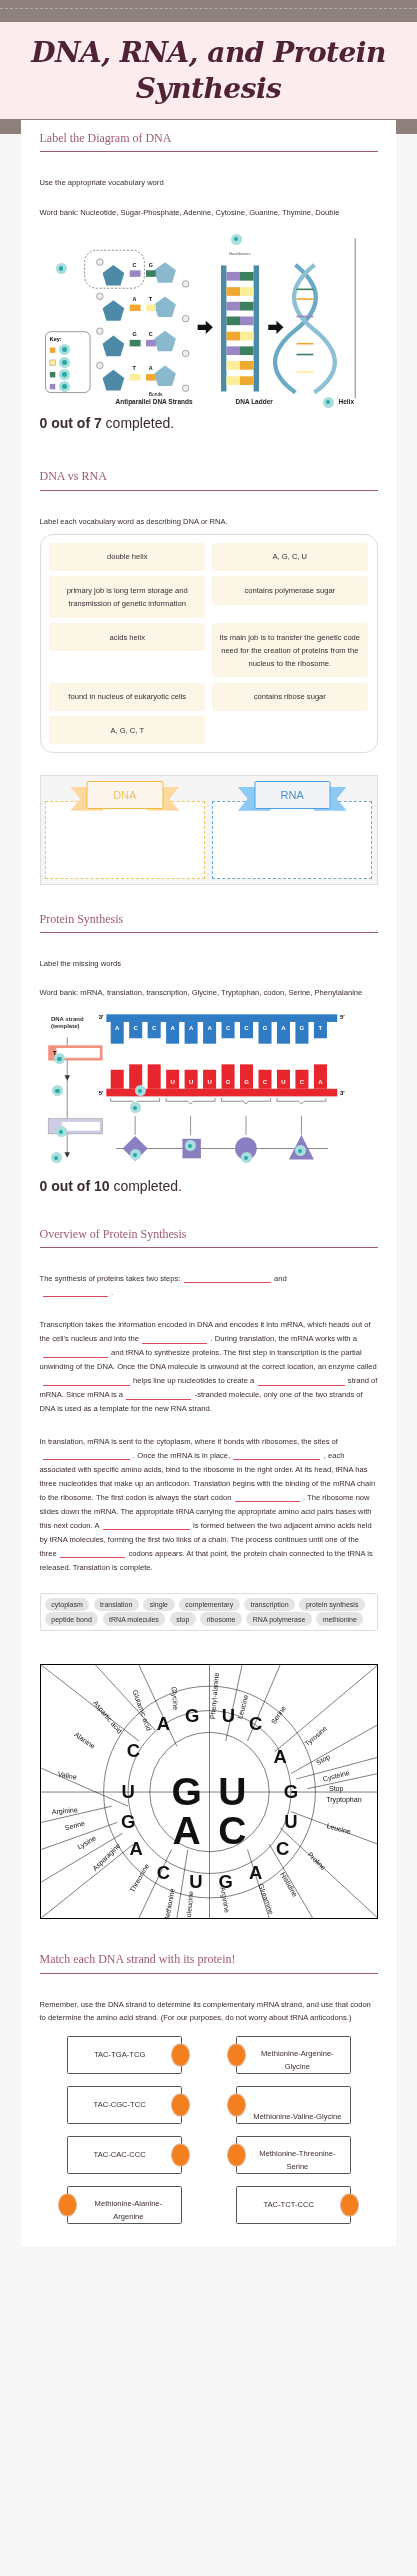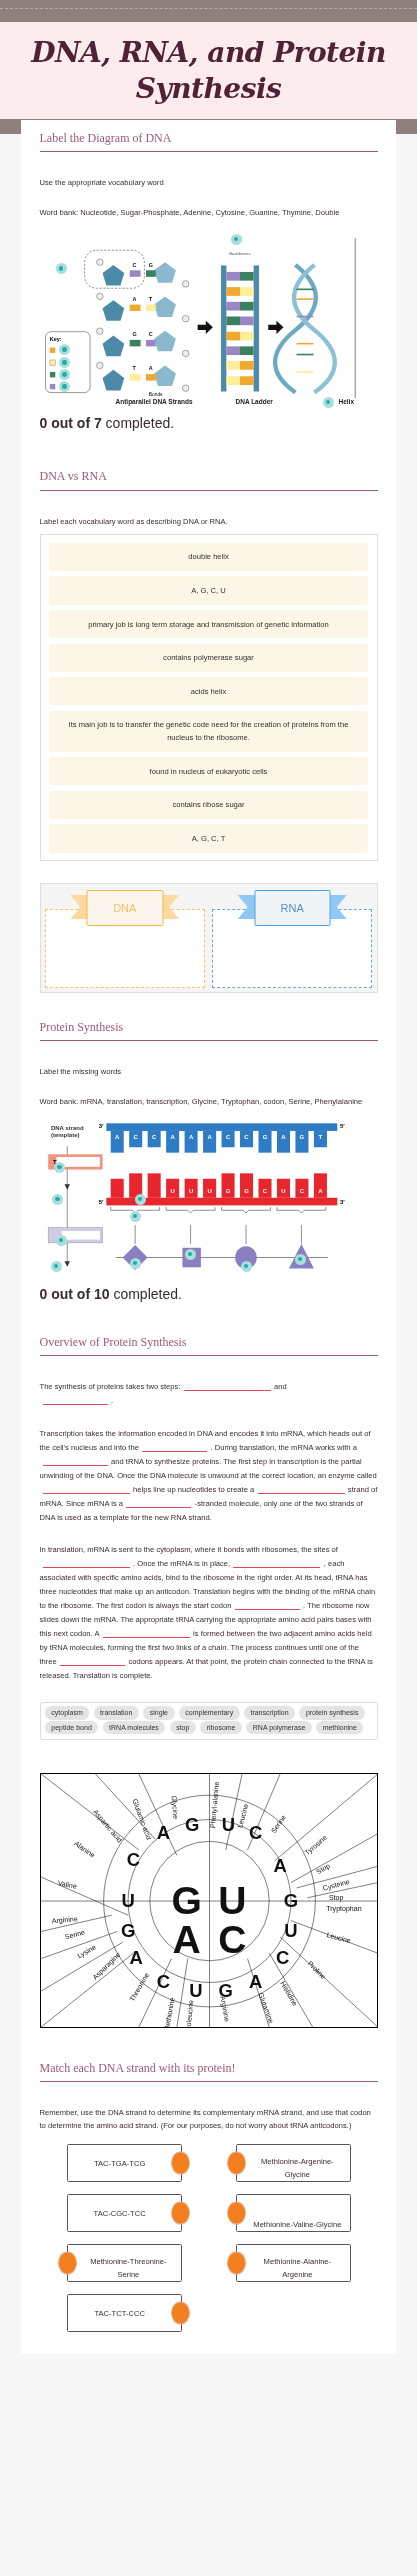--- a/index.html
+++ b/index.html
@@ -14,28 +14,28 @@
   .sec-title { font-family: "Liberation Serif", serif; font-size: 12px; color: #a05a78; padding-bottom: 5.4px; border-bottom: 0.5px solid #a05a78; margin-bottom: 24px; }
   .instr { font-size: 7.6px; line-height: 13px; color: #3b2b2f; }
   .gap { height: 16.3px; }
   .progress { font-size: 14px; margin-top: 4.3px; }
   .progress b { font-weight: bold; }
   
   .dna-diagram { position: relative; height: 163px; margin-top: 16.3px; }
   .hotspot { position:absolute; width: 11px; height: 11px; border-radius: 50%; background: #a8dedd; }
   .hotspot::after { content:""; position:absolute; left:3.3px; top:3.3px; width:4.3px; height:4.3px; border-radius:50%; background:#26aaa6; }
   
-  .sort-box { border: 0.5px solid #ddd; border-radius: 0; padding: 7.6px 8.7px; display:grid; grid-template-columns: 1fr; gap: 5.4px 6.5px; align-items:start; }
+  .sort-box { border: 0.5px solid #ddd; border-radius: 13px; padding: 7.6px 8.7px; display:grid; grid-template-columns: 1fr 1fr; gap: 5.4px 6.5px; align-items:start; }
   .sort-item { background: #fcf6e6; border-radius: 2.2px; padding: 7.6px 5.4px; text-align:center; font-size: 7.6px; line-height: 13px; color:#3b2b2f; cursor: grab; }
   .bins { margin-top: 22px; background: #f5f5f5; border: 0.5px solid #ddd; padding: 5.4px 3.3px 4.3px; display:flex; gap: 5.4px; }
   .bin { flex:1; position: relative; height: 98px; }
   .bin .drop { position:absolute; left:1.1px; right:1.1px; top:19.6px; bottom:0; border: 0.8px dashed; background:#fff; }
   .bin .ribbon { position:absolute; top:0; left:50%; transform: translateX(-50%); width: 109px; height: 30px; }
   .bin .ribbon .wing { position:absolute; top:5.4px; width: 33px; height: 24px; }
-  .bin .ribbon .banner { position:absolute; left: 16.3px; right: 16.3px; top: 0; height: 36px; border: 1.1px solid; border-radius: 1.6px; display:flex; align-items:center; justify-content:center; font-size: 11px; }
+  .bin .ribbon .banner { position:absolute; left: 16.3px; right: 16.3px; top: 0; height: 28px; border: 1.1px solid; border-radius: 1.6px; display:flex; align-items:center; justify-content:center; font-size: 11px; }
   .bin.dna .drop { border-color:#f2c55e; }
   .bin.dna .banner { border-color:#f5b93a; background:#faf6ee; color:#f2c064; }
   .bin.dna .wing { background:#fdd9a0; }
   .bin.rna .drop { border-color:#6aa8d8; }
   .bin.rna .banner { border-color:#4aa3ea; background:#f1f4f7; color:#4f8fca; }
   .bin.rna .wing { background:#8ec9f6; }
   .wing.l { left:0; clip-path: polygon(0 0,100% 0,100% 100%,0 100%,30% 50%); }
   .wing.r { right:0; clip-path: polygon(0 0,100% 0,70% 50%,100% 100%,0 100%); }
   
   .ps-diagram { position: relative; height: 163px; margin-top: 11px; }
@@ -450,20 +450,24 @@
           <span>Methionine-Argenine-Glycine</span>
         </div>
       <div class="mbox left">
           <span>TAC-CGC-TCC</span>
           <span class="dot"></span>
         </div>
       <div class="mbox right">
           <span class="dot"></span>
           <span>Methionine-Valine-Glycine</span>
         </div>
+      <div class="mbox left">
+          <span>TAC-CAC-CCC</span>
+          <span class="dot"></span>
+        </div>
       <div class="mbox right">
           <span class="dot"></span>
           <span>Methionine-Threonine-Serine</span>
         </div>
       <div class="mbox right">
           <span class="dot"></span>
           <span>Methionine-Alanine-Argenine</span>
         </div>
       <div class="mbox left">
           <span>TAC-TCT-CCC</span>

